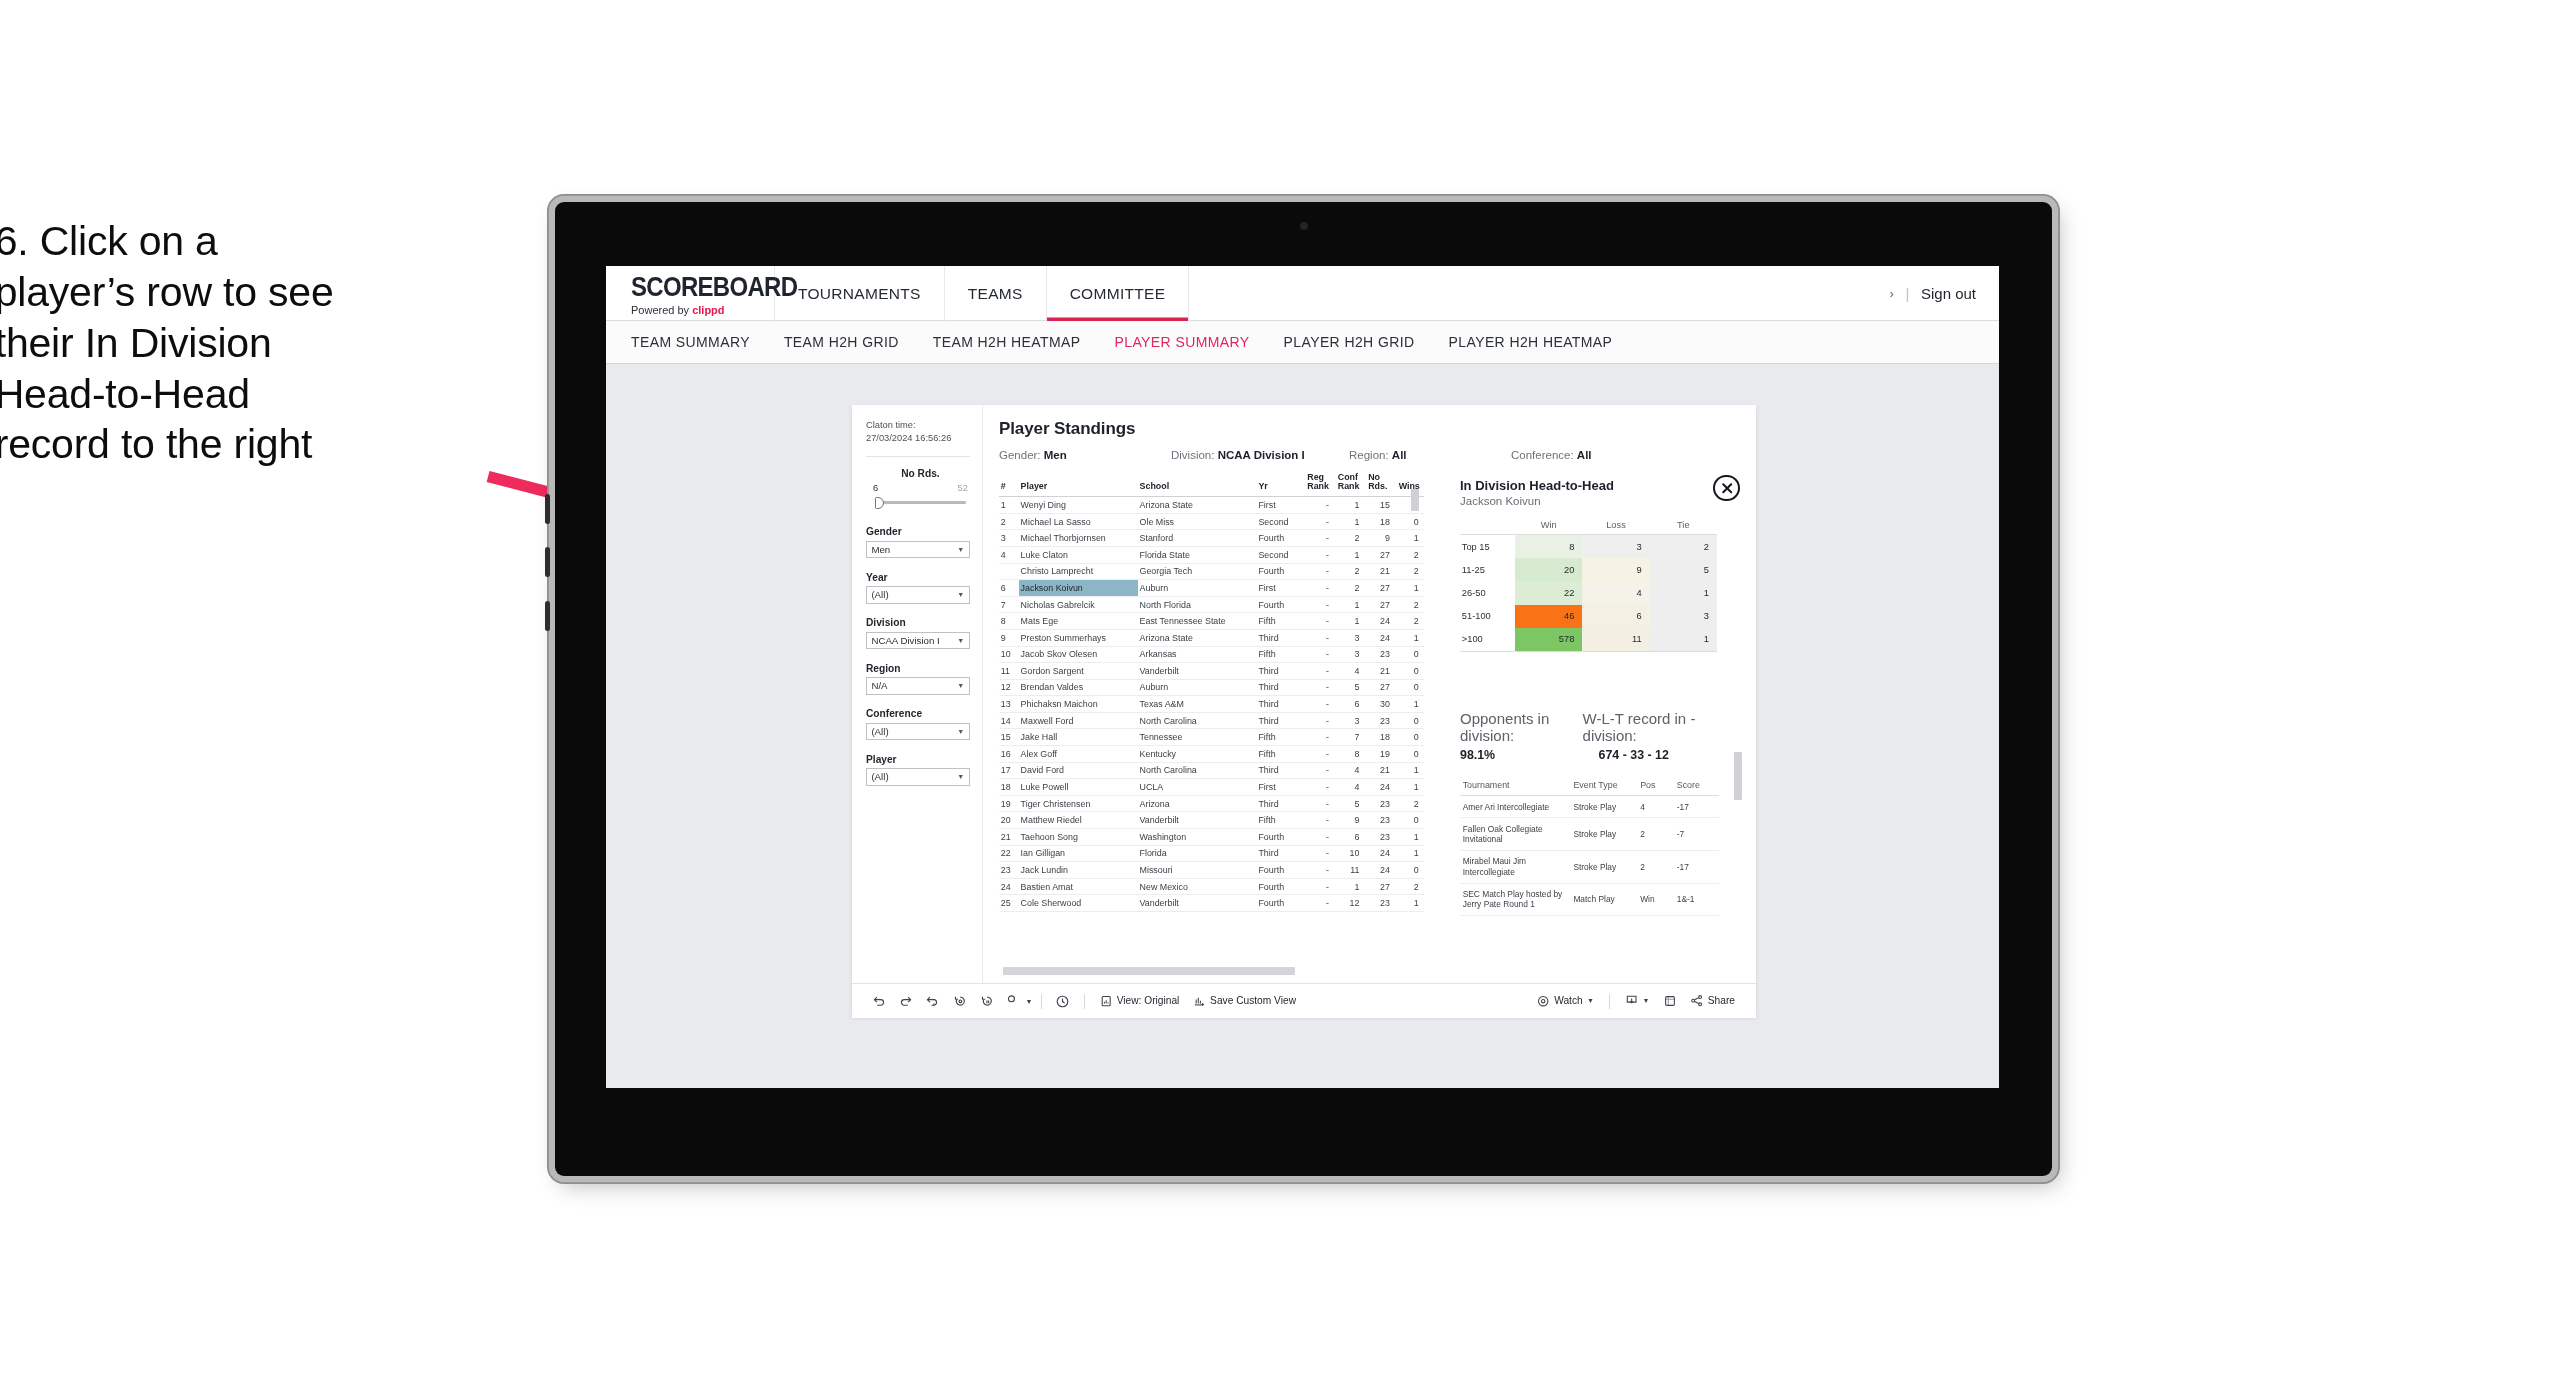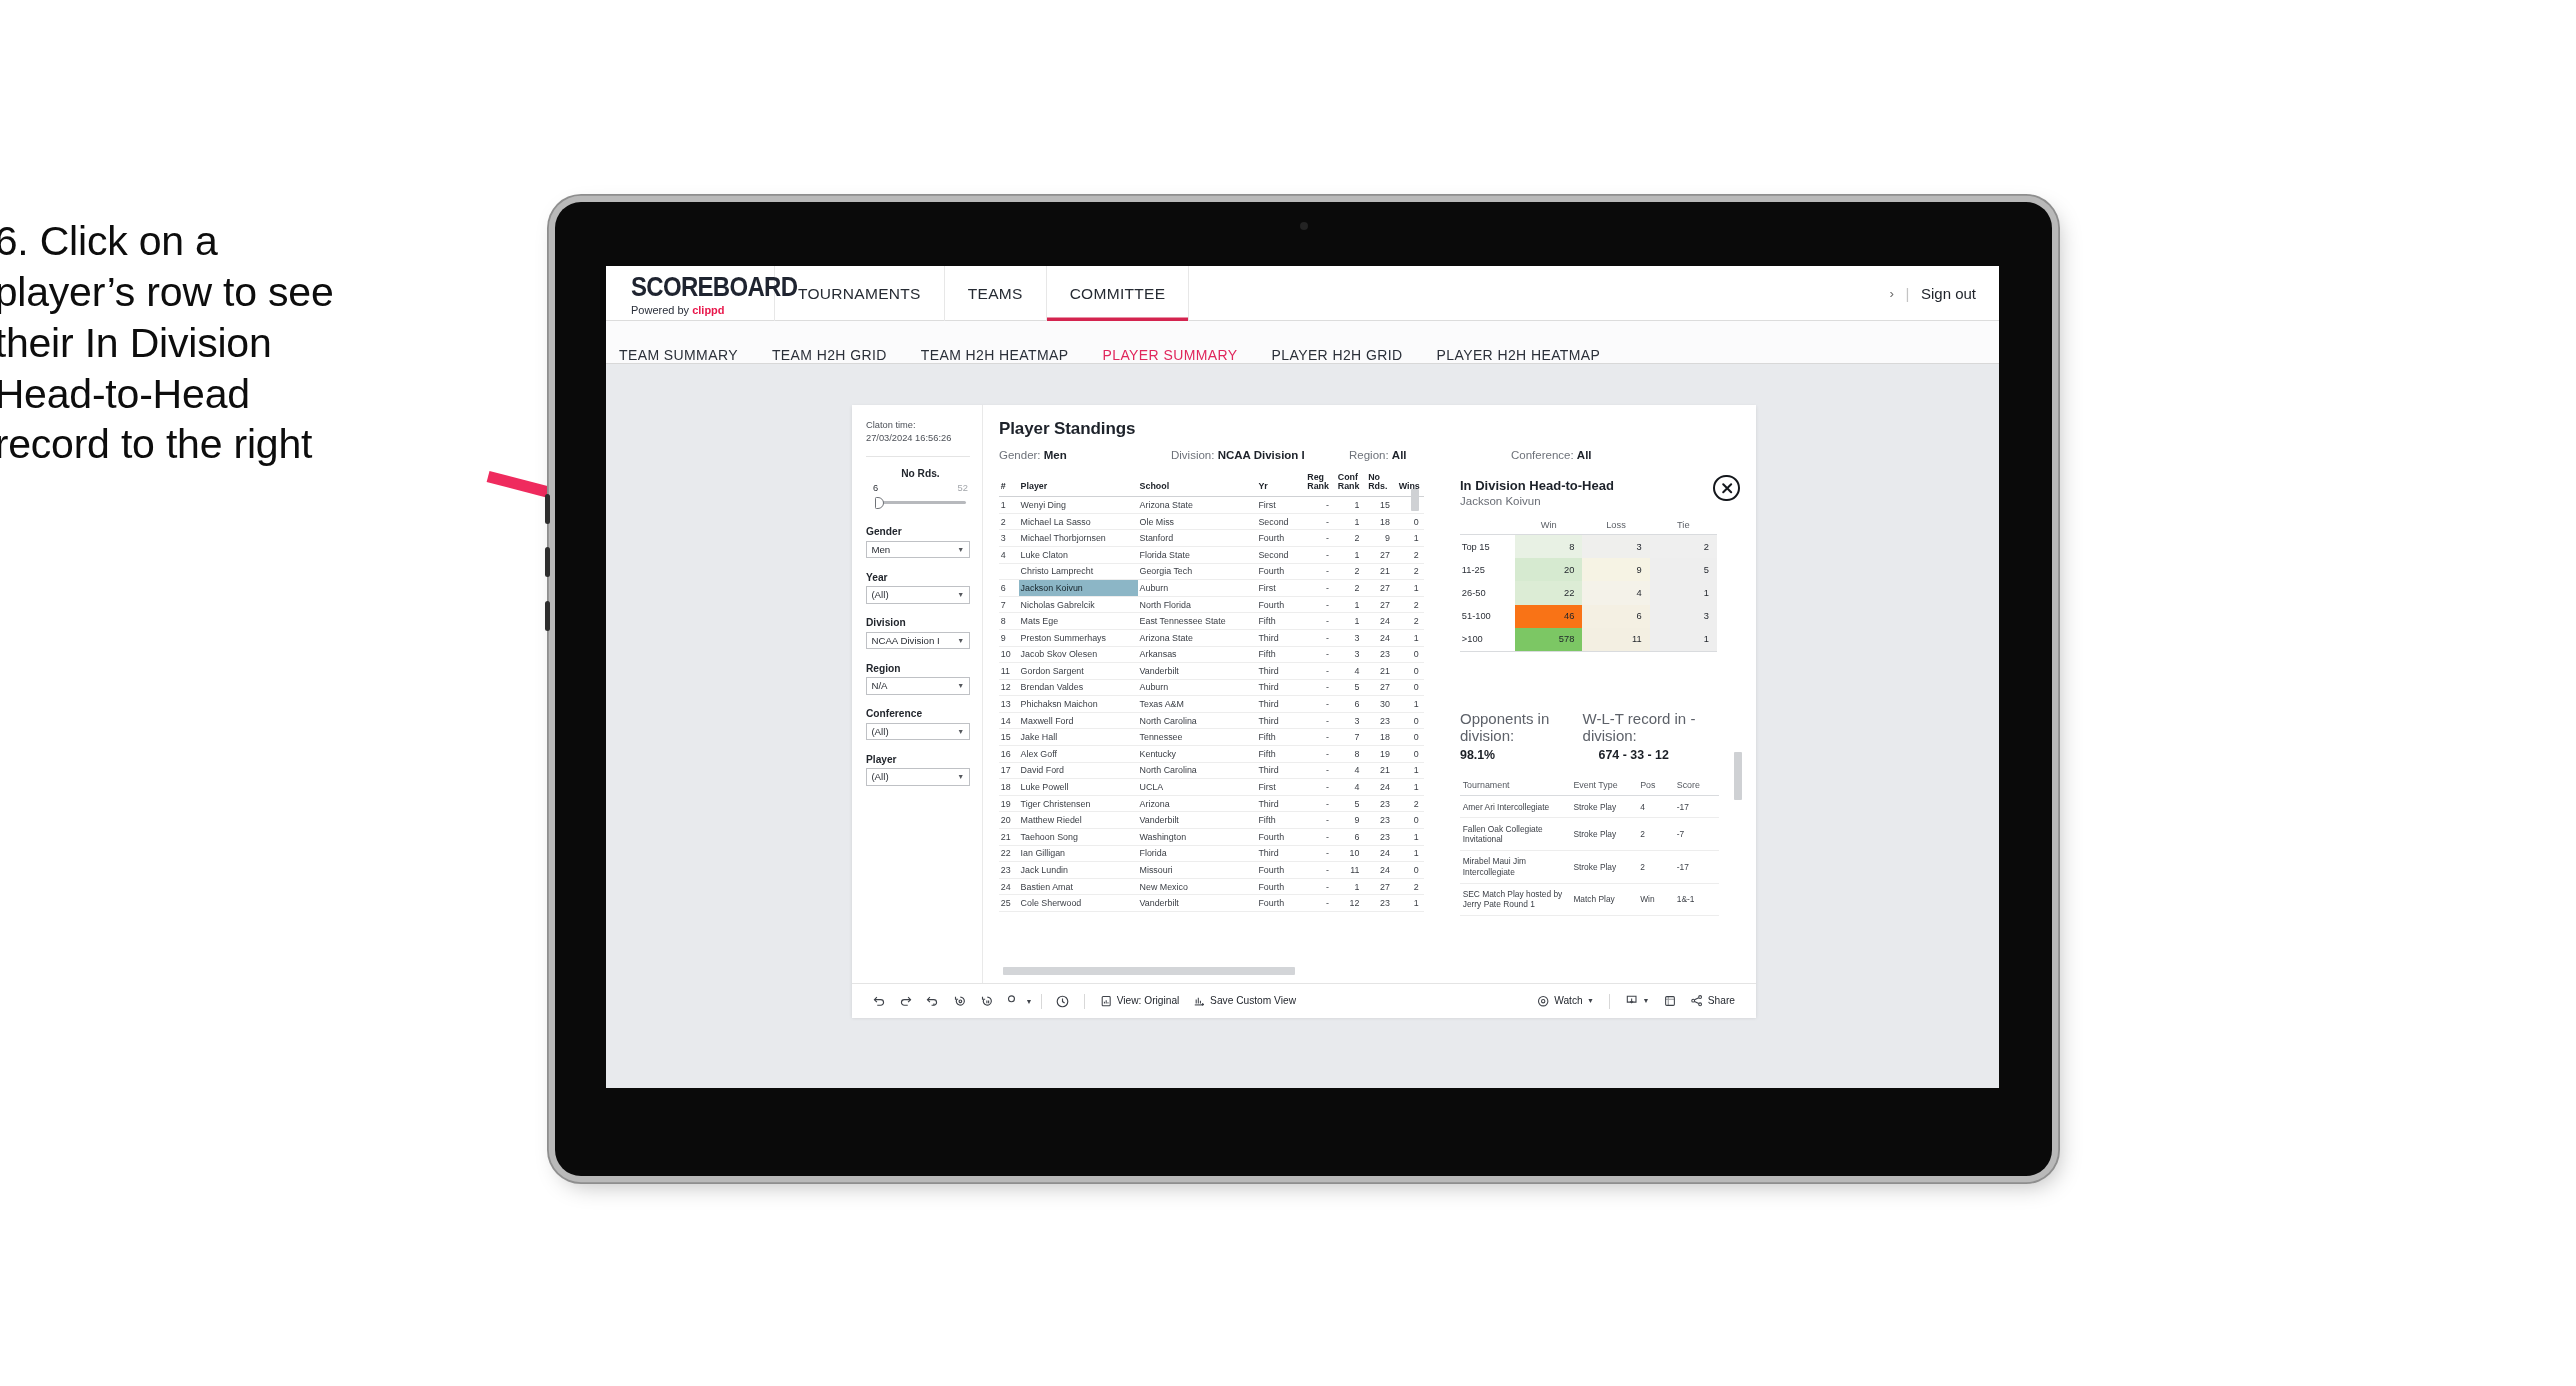--- a/index.html
+++ b/index.html
@@ -26,21 +26,21 @@
 
   
   #arrow { position: absolute; left: 461px; top: 434px; width: 638px; height: 230px; pointer-events: none; }
 
   
   #tablet {
     position: absolute;
     left: 555px; top: 202px;
     width: 1497px; height: 974px;
     background: #0a0a0a;
-    border-radius: 26px;
+    border-radius: 9px;
     box-shadow: 0 0 0 6.2px #b9b9b9, 0 0 0 8px #8e8e8e, 5.3px 8.9px 23px rgba(0,0,0,.28);
   }
   #tablet::before {           
     content: ""; position: absolute; left: 50%; top: 19.5px;
     width: 8px; height: 8px; margin-left: -3.5px; border-radius: 50%;
     background: #232323;
   }
   
   .side-btn { position: absolute; left: -9.7px; width: 4.4px; background: #2d2d2d; border-radius: 2.7px; }
 
@@ -77,22 +77,22 @@
   .topnav .tn.active { box-shadow: inset 0 -3.5px 0 0 #d4244f; }
   .topnav .tn:last-child { border-right: 0.9px solid #e7e7e7; }
 
   .top-right { margin-left: auto; display: flex; align-items: center; padding-right: 23px; gap: 11.5px; }
   .top-right .chev { font-size: 13.3px; color: #6a6a6a; }
   .top-right .sep { color: #c4c4c4; font-size: 15px; }
   .top-right .signout { font-size: 15px; color: #1e2229; cursor: pointer; text-align: right; }
 
   
   .subnav {
-    display: flex; align-items: flex-end; gap: 34px;
-    height: 43px; padding-left: 13px;
+    display: flex; align-items: center; gap: 34px;
+    height: 43px; padding-left: 25px;
     background: #fbfbfc; border-bottom: 0.9px solid #d8d8d8;
   }
   .subnav .st { font-size: 14px; color: #2b3039; letter-spacing: 0.4px; cursor: pointer; }
   .subnav .st.active { color: #e0265c; }
 
   
   .viz-area { background: #e8eaed; height: 725px; padding: 41px 0 0 0; position: relative; }
 
   .viz-card {
     position: absolute; left: 246px; top: 41px;

